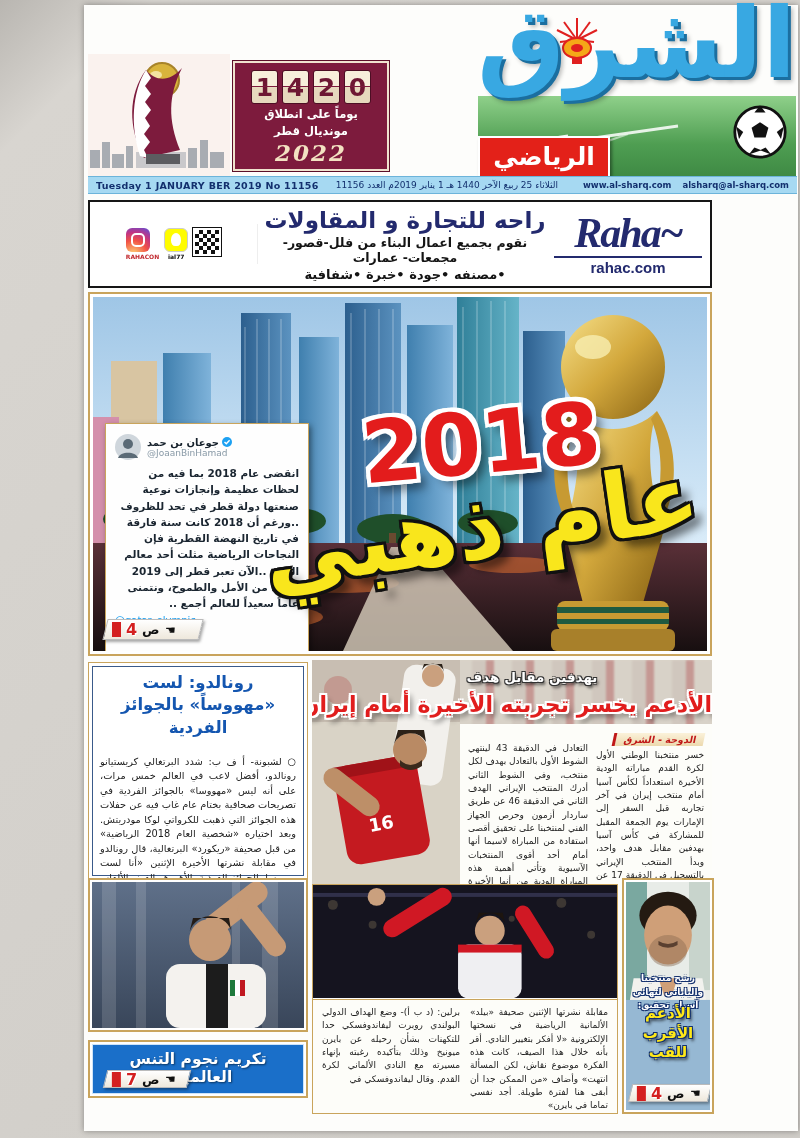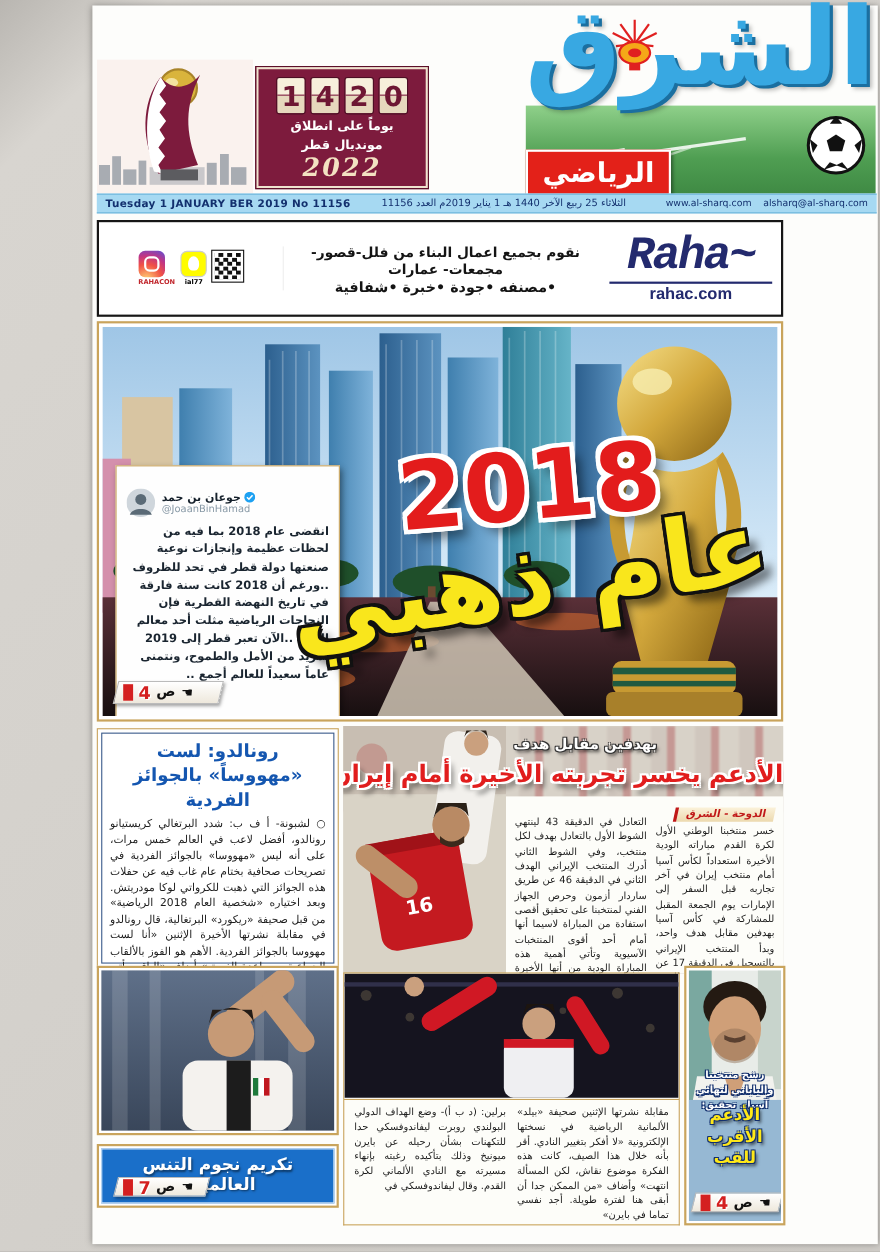--- a/index.html
+++ b/index.html
@@ -33,21 +33,21 @@
            font-weight:bold; color:#38a8e2; direction:rtl; line-height:1.1;
            text-shadow:3px 3px 0 #1b6fa0, 5px 5px 4px rgba(0,0,0,.25); }
   .riyadi { position:absolute; left:0px; top:128px; width:132px; height:42px; background:#e32119;
             border:2px solid #fff; box-shadow:2px 3px 3px rgba(0,0,0,.4); color:#fff; font-weight:bold;
             font-size:25px; text-align:center; line-height:38px; direction:rtl; }
   .datestrip { left:88px; top:176px; width:709px; height:18px; background:#a6d9f2;
                border-top:1px solid #6cb4da; border-bottom:1px solid #6cb4da; display:flex;
                align-items:center; justify-content:space-between; padding:0 8px; }
   .ds-en { font-size:9.5px; font-weight:bold; color:#13306e; letter-spacing:.3px; }
   .ds-ar { font-size:9px; color:#13306e; }
-  .ds-urls { font-size:8.5px; font-weight:normal; color:#13306e; }
+  .ds-urls { font-size:8.5px; font-weight:bold; color:#13306e; }
   .ds-urls span { margin-left:8px; }
 
   
   .ad { left:88px; top:200px; width:624px; height:88px; background:#fff; border:2px solid #161616;
         display:flex; align-items:center; }
   .ad-left { width:168px; padding:4px 6px; border-right:1px solid #eee; }
   .icons-row { display:flex; gap:5px; align-items:flex-start; justify-content:center; }
   .icn { width:24px; height:24px; border-radius:6px; position:relative; }
   .icn-ig { background:radial-gradient(circle at 30% 110%,#ffd776,#f15245 45%,#c13584 70%,#5851db 100%); }
   .icn-ig::after { content:""; position:absolute; inset:5px; border:2px solid #fff; border-radius:5px; }
@@ -60,32 +60,32 @@
   .icn-label { font-size:6px; text-align:center; font-weight:bold; margin-top:1px; }
   .lbl-ig { color:#c1272d; }
   .phones { margin-top:3px; text-align:center; }
   .phone { font-size:21px; font-weight:bold; color:#0d0d0d; line-height:1.05; letter-spacing:1px;
            font-family:"Liberation Sans", sans-serif; }
   .ad-center { flex:1; text-align:center; direction:rtl; padding:2px 4px; }
   .ad-title { font-size:23px; font-weight:bold; color:#232a6e; }
   .ad-line1 { font-size:12.5px; font-weight:bold; color:#141414; margin-top:2px; }
   .ad-line2 { font-size:13px; font-weight:bold; color:#141414; margin-top:2px; }
   .ad-raha { width:158px; text-align:center; padding:2px 8px 2px 2px; }
-  .raha-script { font-family:Liberation Mono, monospace; font-style:italic; font-weight:bold; font-size:42px;
+  .raha-script { font-family:Liberation Serif, serif; font-style:italic; font-weight:bold; font-size:42px;
                  color:#232a6e; line-height:1; letter-spacing:-2px; }
   .raha-url { font-size:15px; font-weight:bold; color:#232a6e; border-top:2px solid #232a6e;
               margin-top:2px; padding-top:1px; font-family:"Liberation Sans", sans-serif; }
 
   
   .feature { left:88px; top:292px; width:624px; height:364px; border:2px solid #c9a45c; background:#fff;
              padding:3px; }
   .photo { position:relative; width:100%; height:100%; overflow:hidden; }
   .skyline { position:absolute; left:0; top:0; width:100%; height:100%; }
   .tweet { position:absolute; left:12px; top:126px; width:204px; height:280px; background:#fefefe;
-           border:1px solid #c9a45c; box-shadow:2px 3px 6px rgba(0,0,0,.45); padding:20px 9px; }
+           border:1px solid #c9a45c; box-shadow:2px 3px 6px rgba(0,0,0,.45); padding:10px 9px; }
   .tw-head { display:flex; gap:6px; align-items:center; }
   .tw-avatar { width:26px; height:26px; flex:0 0 26px; }
   .tw-name { font-size:10px; font-weight:bold; color:#15202b; direction:rtl; display:flex;
              align-items:center; gap:3px; }
   .tw-handle { font-size:9px; color:#8899a6; }
   .tw-body { direction:rtl; text-align:right; font-size:10.5px; font-weight:bold; color:#1a2530;
              line-height:1.55; margin-top:5px; }
   .tw-mention { font-size:10px; color:#1da1f2; margin-top:4px; }
   .y2018 { position:absolute; left:178px; top:96px; width:420px; text-align:center; font-size:86px;
            font-weight:bold; color:#e31c1c; transform:rotate(-5deg); white-space:nowrap;
@@ -108,21 +108,21 @@
   .pm-hand { color:#111; font-size:12px; }
   .mk-feature { left:12px; top:322px; }
   .mk-xavi { left:4px; bottom:8px; width:80px; height:18px; }
   .mk-tennis { left:12px; bottom:5px; width:84px; height:18px; }
 
   
   .ronart { left:88px; top:662px; width:220px; height:218px; border:1px solid #c9a45c; background:#fff;
             padding:3px; }
   .ronart .inner { border:1px solid #3a5a8a; height:100%; padding:5px 7px; }
   .ron-head { color:#1456b0; font-size:16.5px; font-weight:bold; text-align:center; direction:rtl;
-              line-height:1.35; margin-bottom:4px; }
+              line-height:1.35; margin-bottom:16px; }
   .smallbody { direction:rtl; text-align:justify; font-size:9.8px; color:#1c1c1c; line-height:1.48; }
 
   .match { left:312px; top:660px; width:400px; height:225px; overflow:hidden; background:#ddd6ca; }
   .m-crowd { position:absolute; left:0; top:0; width:100%; height:78px;
              background:repeating-linear-gradient(90deg,#cfc6bd 0 14px,#c3928e 14px 22px,#d8d2c8 22px 40px);
              filter:blur(1px); opacity:.9; }
   .m-photo { position:absolute; left:0; top:0; width:148px; height:225px; }
   .m-kicker { position:absolute; left:110px; top:9px; width:220px; text-align:center; color:#fff;
               font-weight:bold; font-size:13.5px; direction:rtl;
               text-shadow:1px 1px 0 #333,-1px -1px 0 #333,1px -1px 0 #333,-1px 1px 0 #333,2px 3px 3px rgba(0,0,0,.6); }
@@ -259,20 +259,21 @@
           <div class="icn-label lbl-ig">RAHACON</div>
         </div>
         <div>
           <div class="icn icn-sc"></div>
           <div class="icn-label">ial77</div>
         </div>
         <div class="icn icn-qr"></div>
       </div>
     </div>
     <div class="ad-center">
+      <div class="ad-title">راحه للتجارة و المقاولات</div>
       <div class="ad-line1">نقوم بجميع اعمال البناء من فلل-قصور- مجمعات- عمارات</div>
       <div class="ad-line2">•مصنفه  •جودة  •خبرة  •شفافية</div>
     </div>
     <div class="ad-raha">
       <div class="raha-script">Raha~</div>
       <div class="raha-url">rahac.com</div>
     </div>
   </div>
 
   <div class="abs feature">

